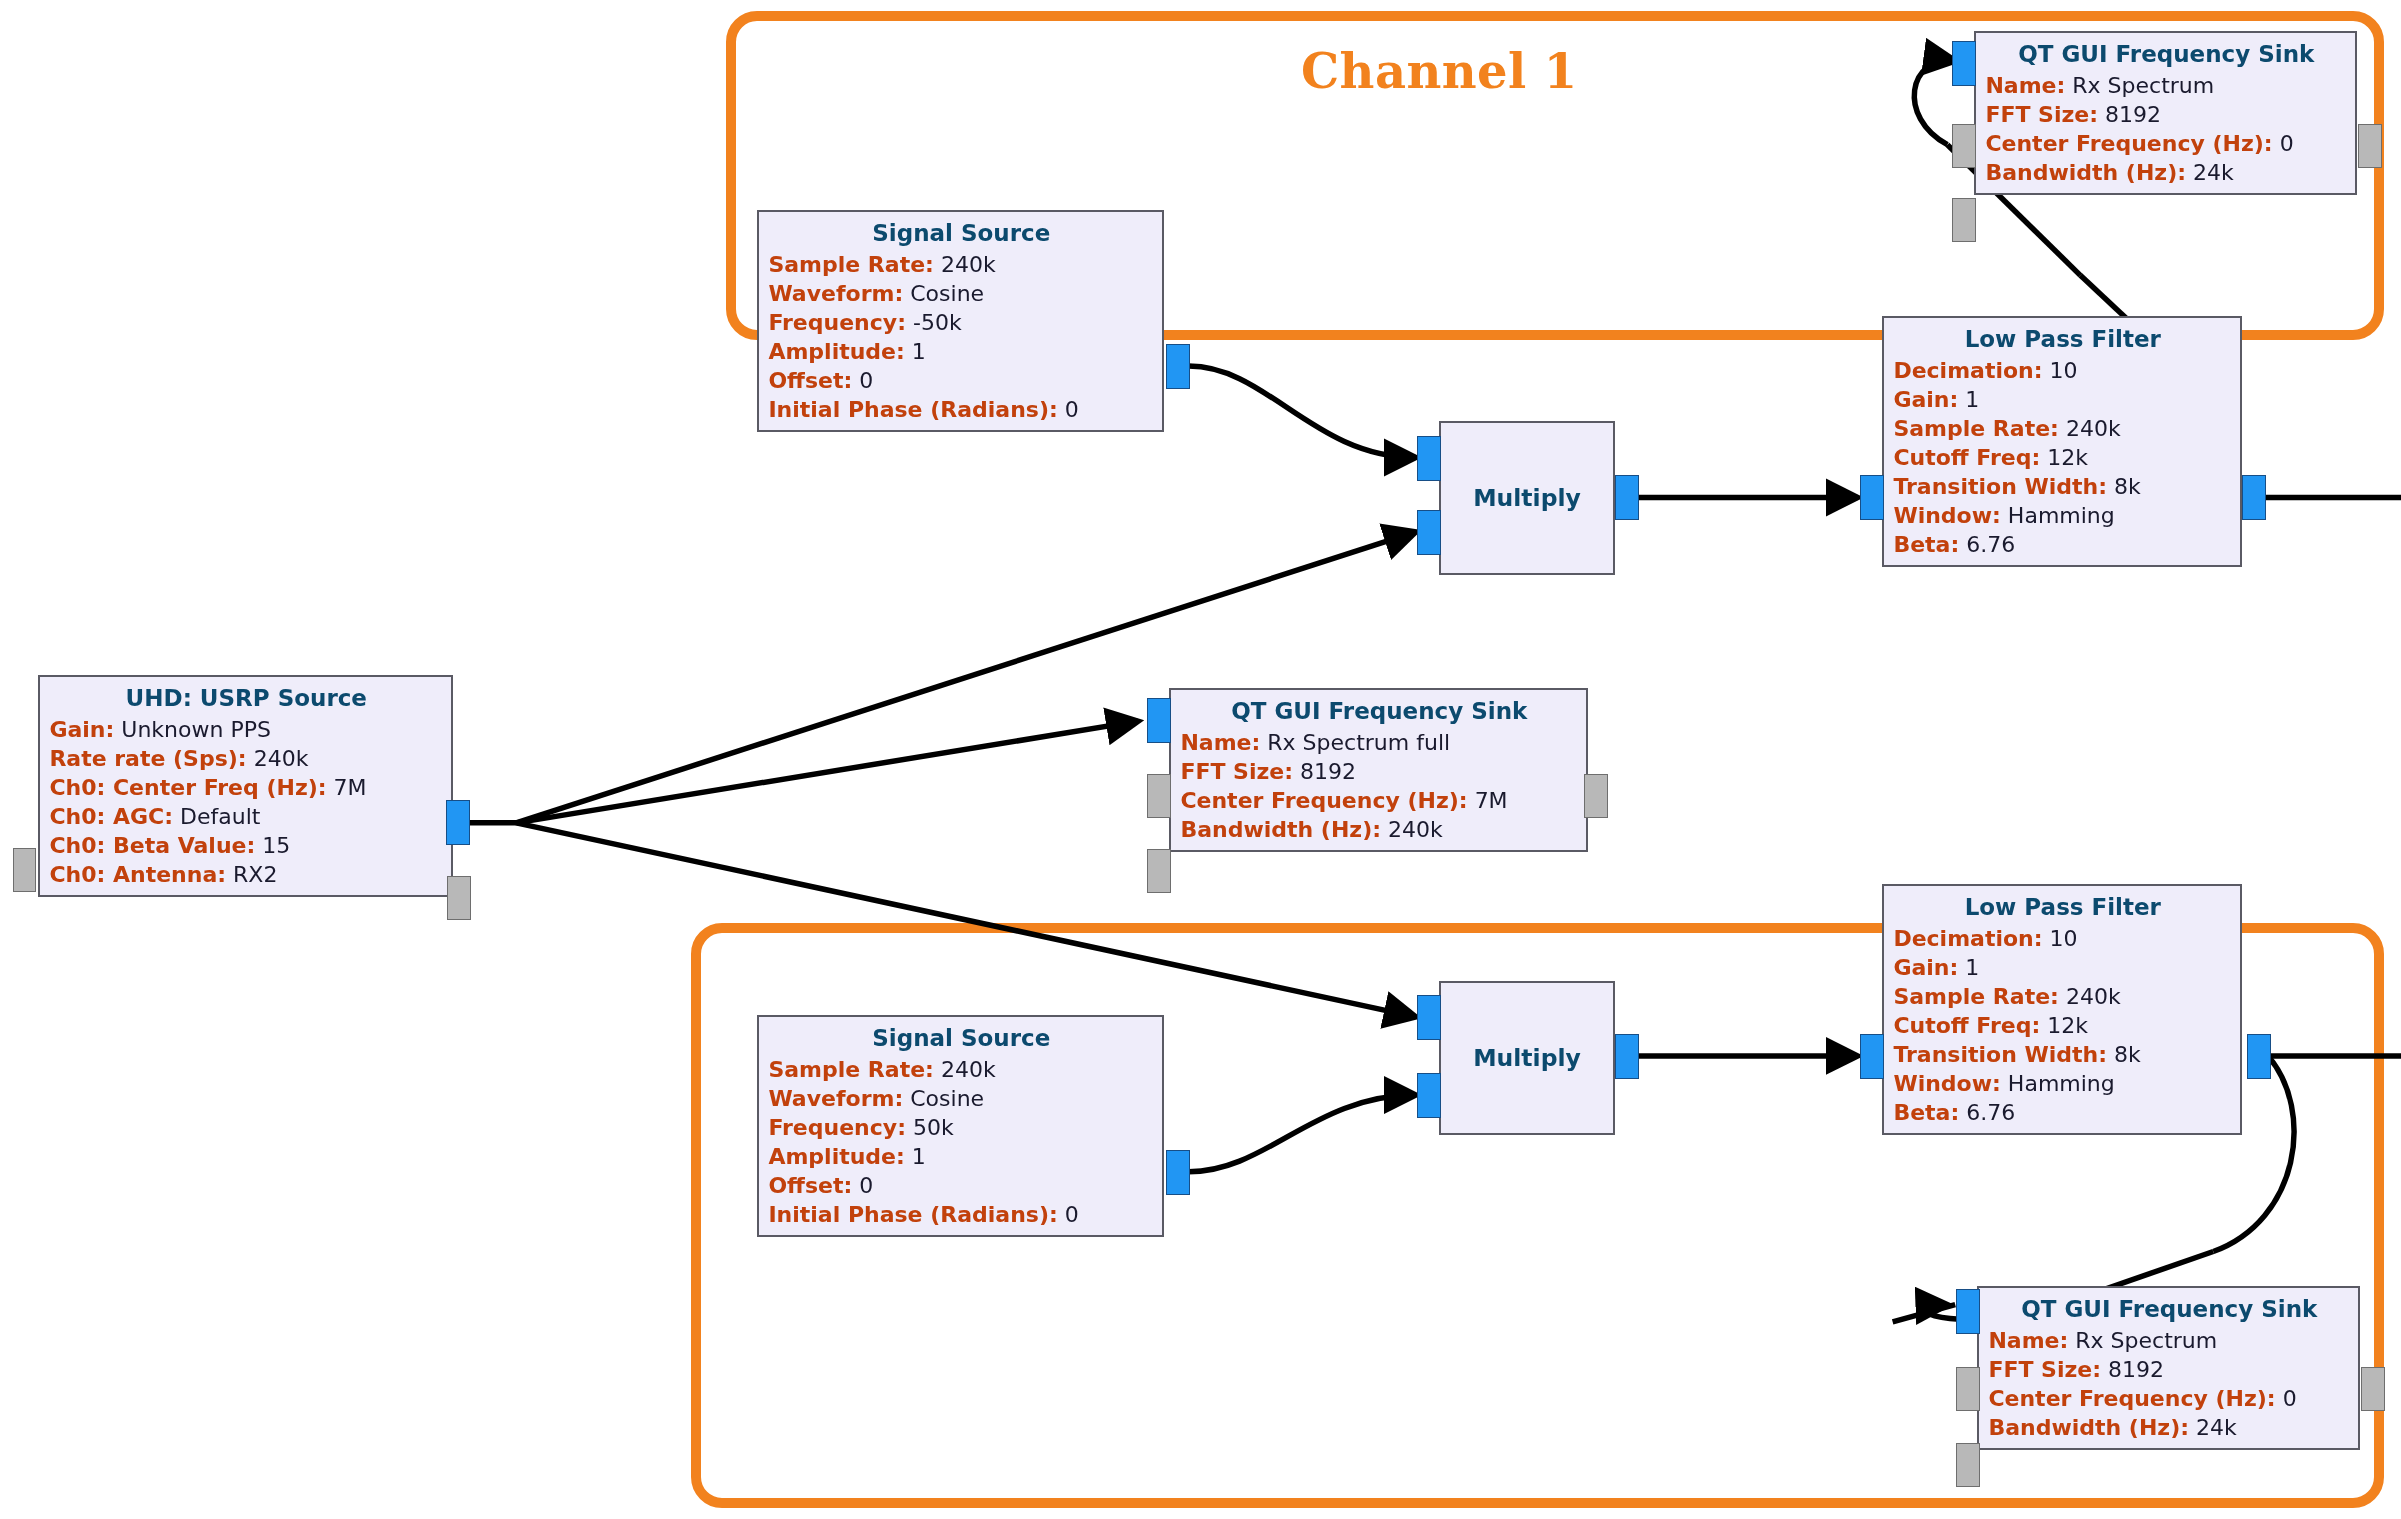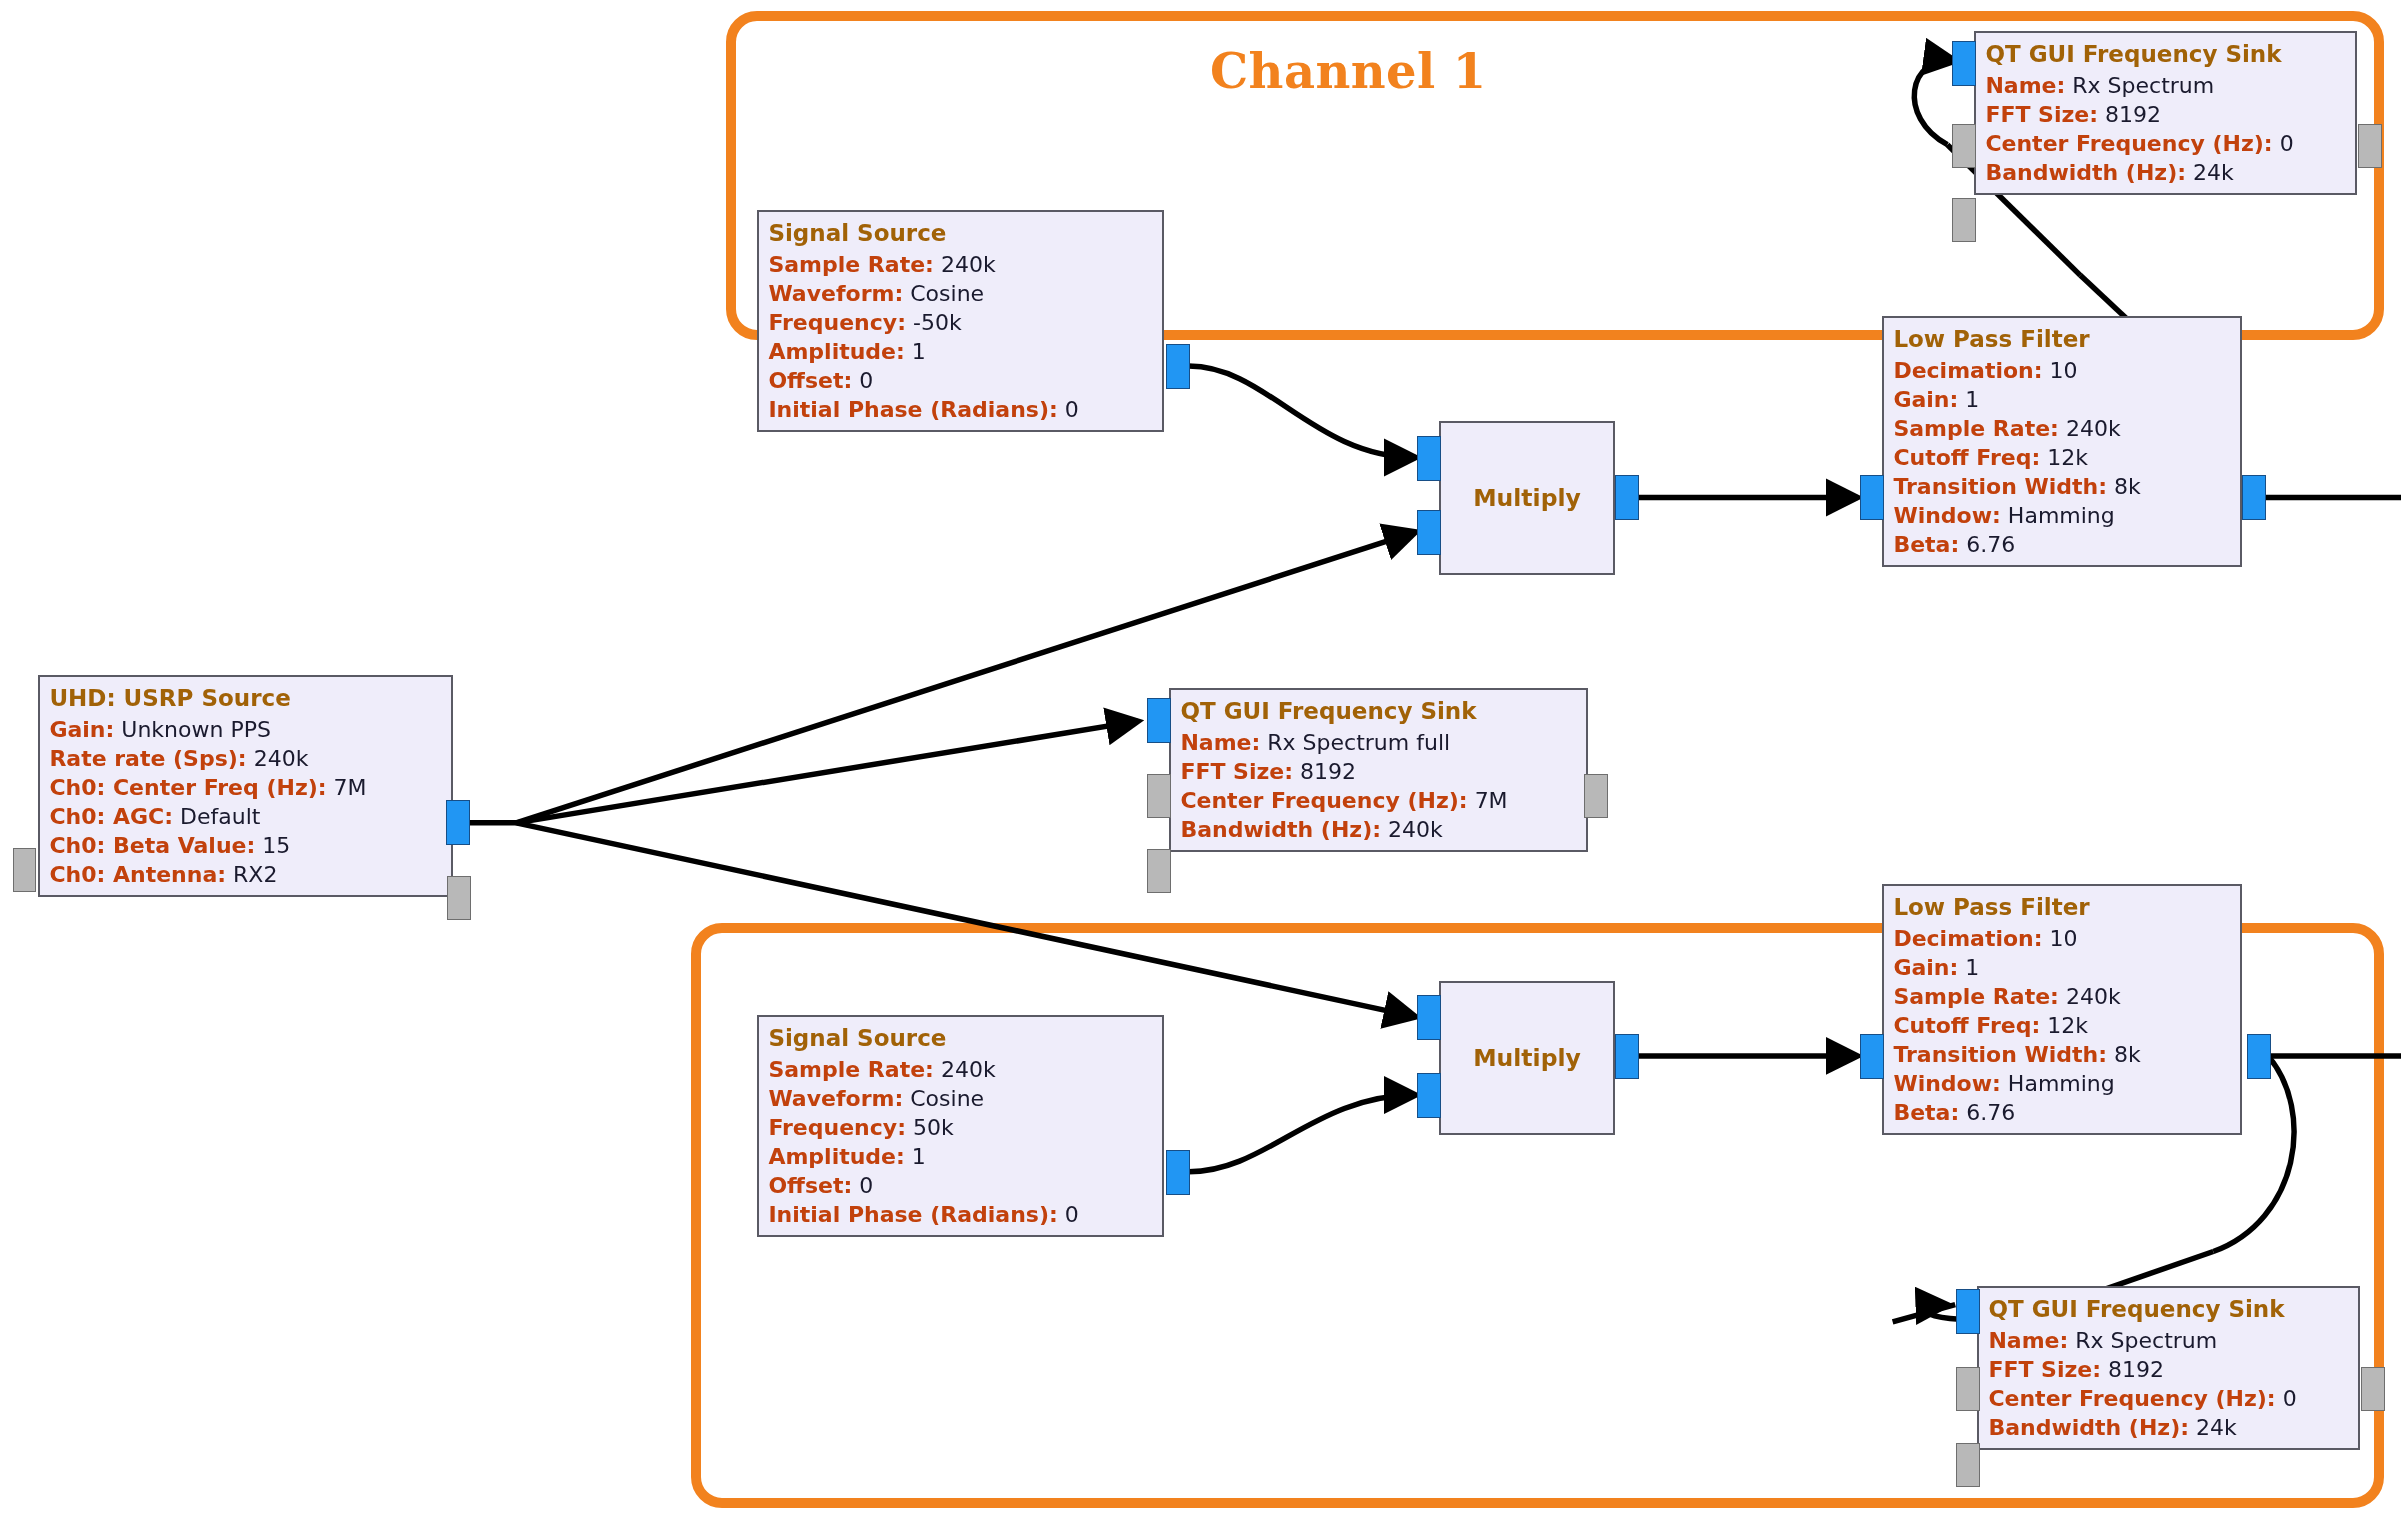--- a/index.html
+++ b/index.html
@@ -17,43 +17,43 @@
        font-weight:bold;font-size:48px;letter-spacing:0.4px;white-space:nowrap;}
 
   
   #wires{position:absolute;left:0;top:0;width:2401px;height:1519px;z-index:10;
          pointer-events:none;}
 
   
   .block{position:absolute;z-index:20;background:#EFEDFA;
          border:2.3px solid #5A5A64;box-sizing:border-box;
          padding:4.7px 7.8px 6.3px 9.4px;}
-  .block .btitle{font-weight:bold;font-size:23px;color:#a16207;
-         white-space:nowrap;margin:3.1px 0 3.9px 0;}
+  .block .btitle{font-weight:bold;font-size:23px;color:#0c4a6e;
+         text-align:center;white-space:nowrap;margin:3.1px 0 3.9px 0;}
   .block .brow{font-size:22px;color:#1a1a2e;white-space:nowrap;
          line-height:1.32;}
   .block .brow b{font-weight:bold;color:#c2410c;}
 
   .block.compact{padding:7.8px 11px;}
   .block.compact .btitle{margin:12px;font-size:23.5px;}
 
   
   .port{position:absolute;z-index:22;box-sizing:border-box;}
   .port.data{background:#2196F3;border:1.6px solid #174E86;width:23.5px;height:45px;}
   .port.msg{background:#B8B8B8;border:1.6px solid #6E6E6E;width:23.5px;height:44px;}
 </style>
 </head>
 <body>
 
 <div id="canvas">
 
   <div class="group" style="left:726px;top:11px;width:1658px;height:329px;"></div>
   <div class="group" style="left:691px;top:923px;width:1693px;height:585px;"></div>
 
-  <div class="group-label" style="left:1210px;top:43px;">Channel 1</div>
+  <div class="group-label" style="left:1301px;top:43px;">Channel 1</div>
 
   <svg id="wires" viewBox="0 0 3070 1942" preserveAspectRatio="none">
     <defs>
       <marker id="arr" viewBox="0 0 12 12" refX="10" refY="6" markerWidth="7" markerHeight="7" orient="auto-start-reverse">
         <path d="M 0 0 L 12 6 L 0 12 z" fill="#000"></path>
       </marker>
     </defs>
     <g fill="none" stroke="#000" stroke-width="7">
 
       <path d="M 600 1052 L 660 1052"></path>

